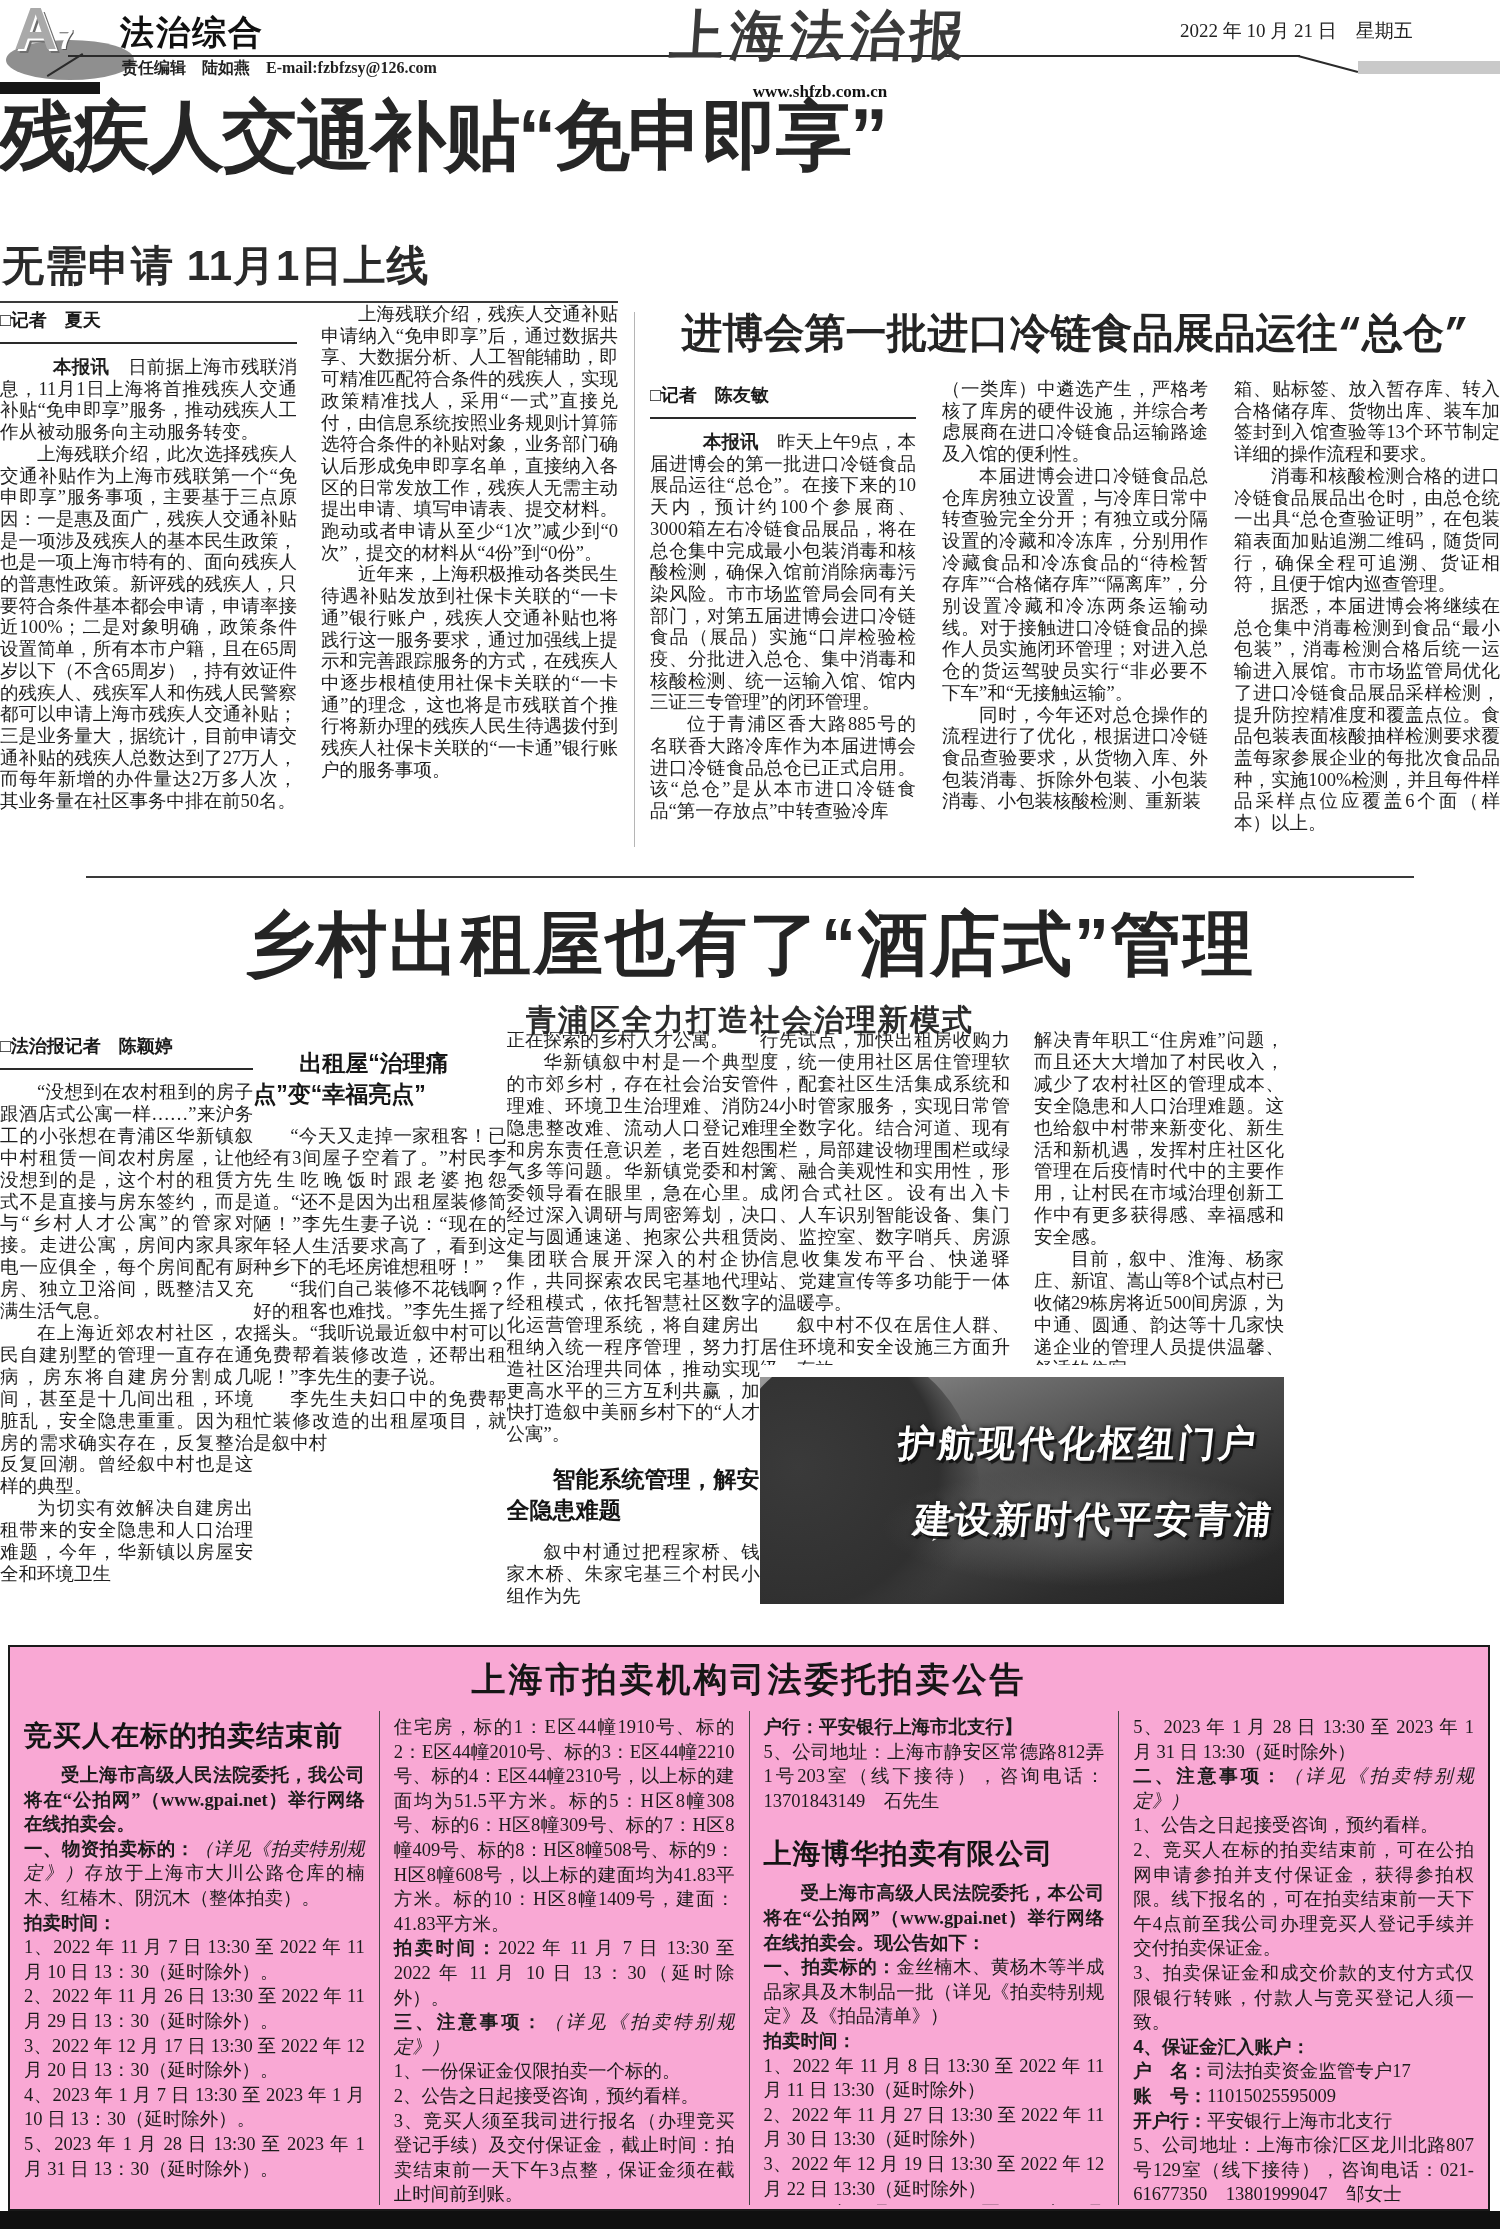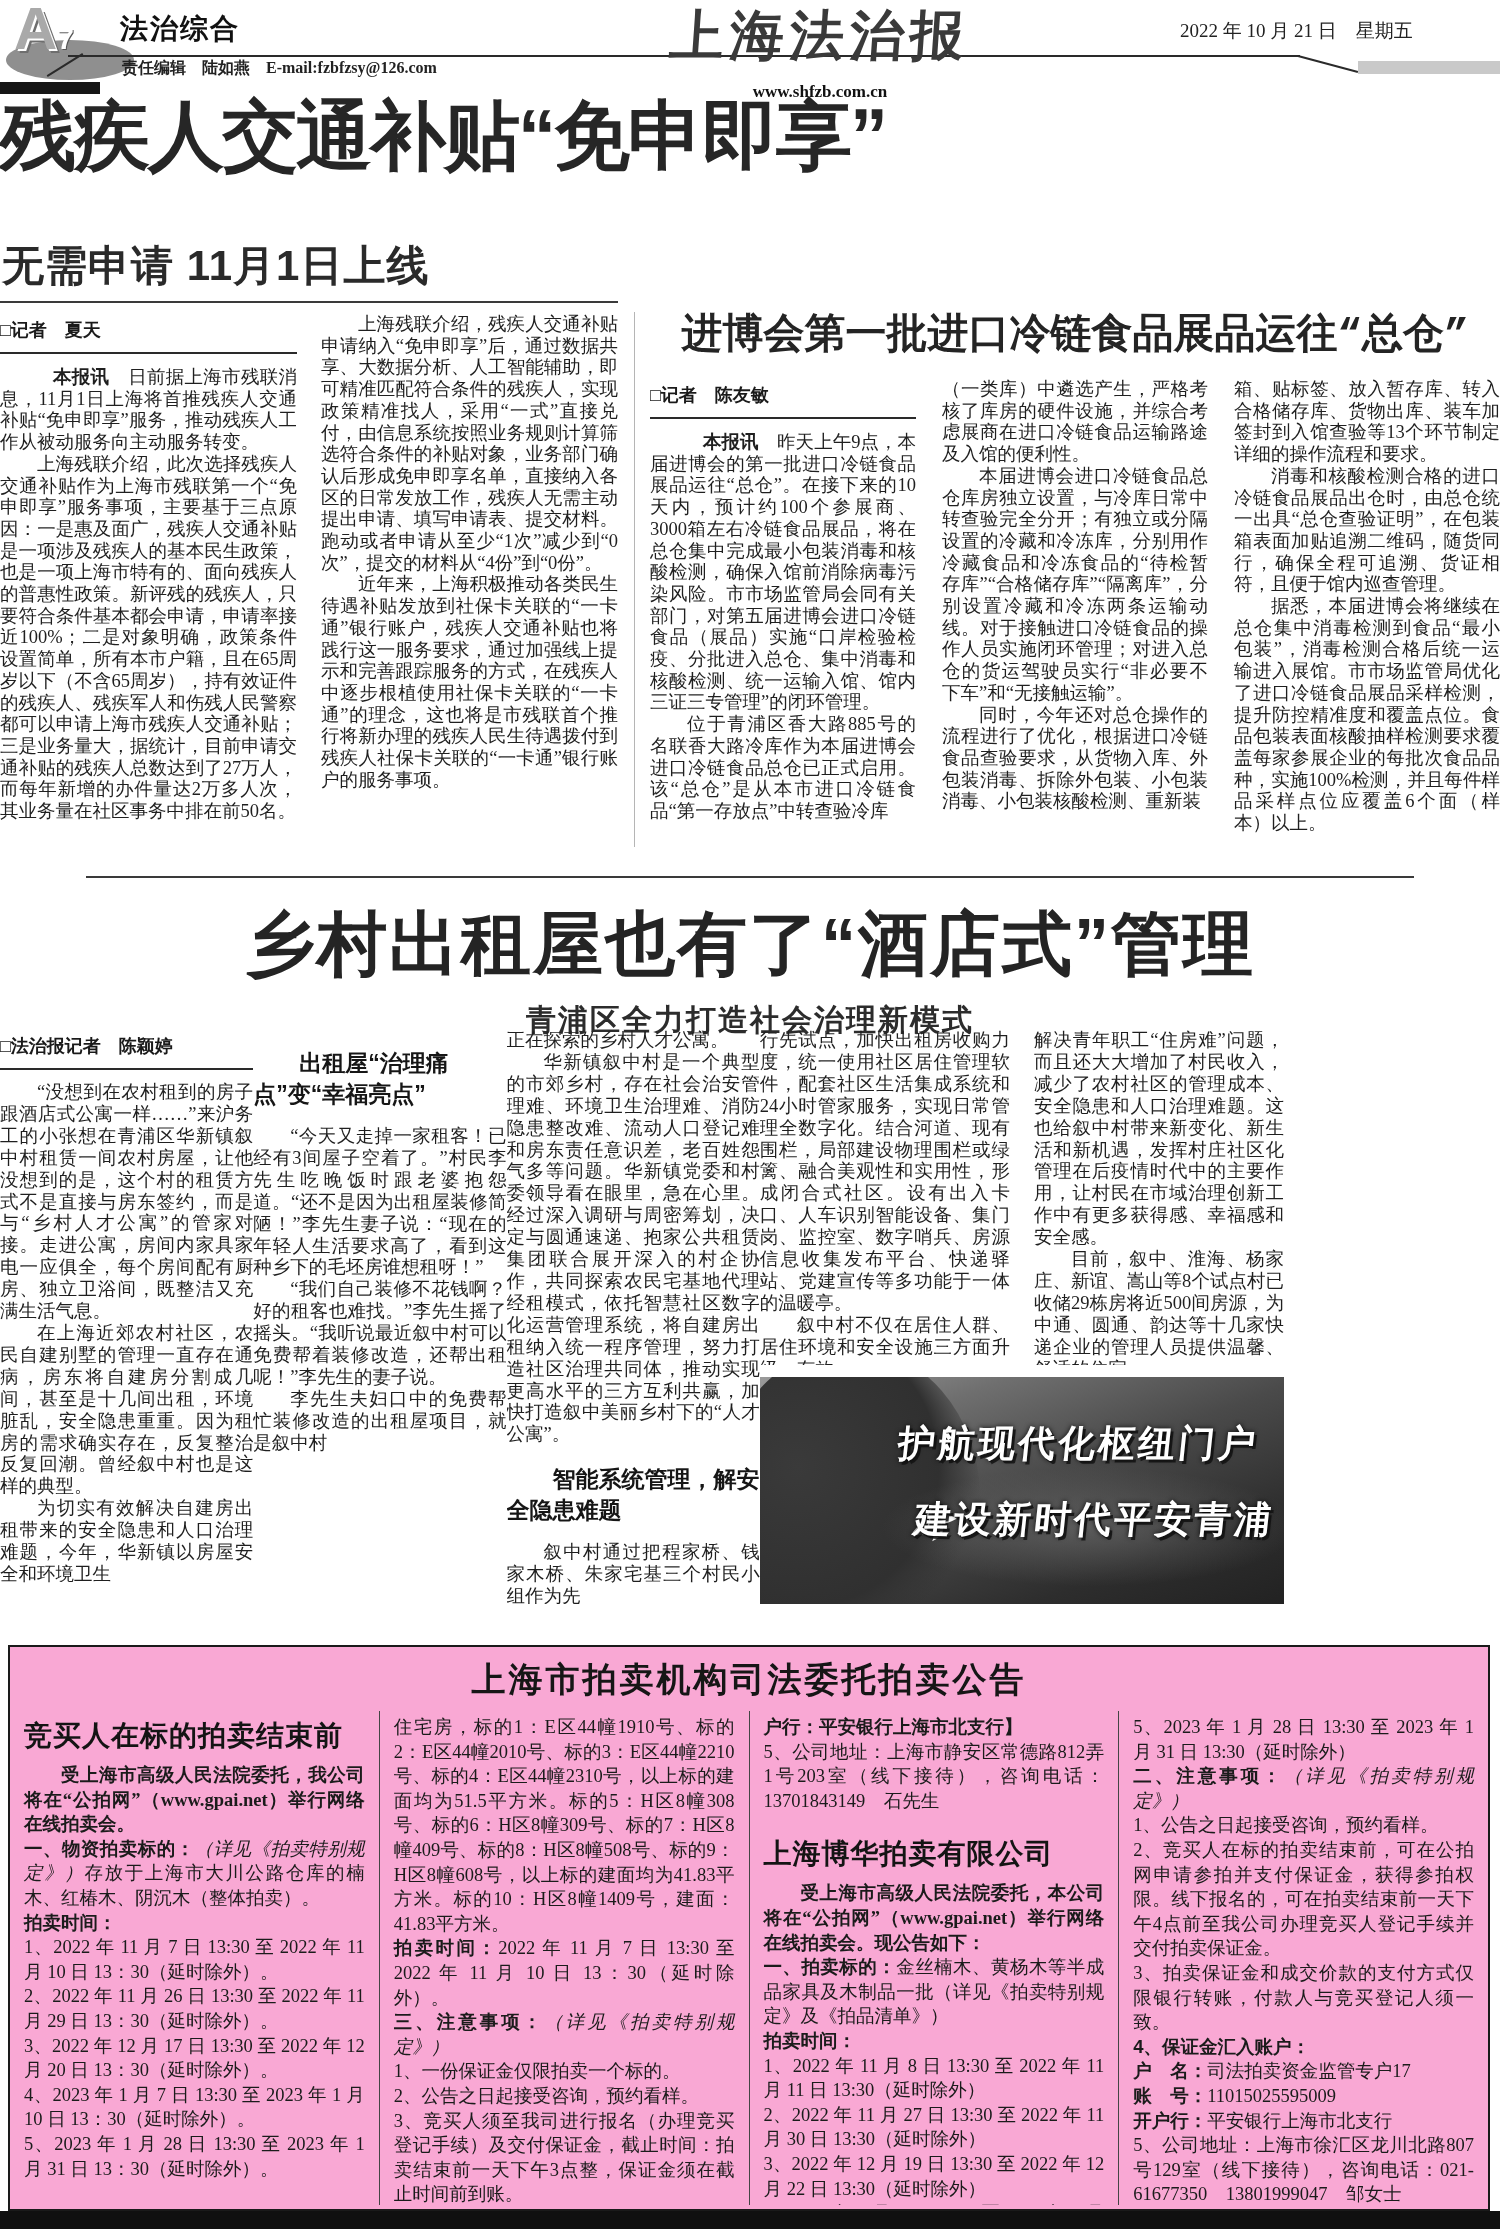--- a/index.html
+++ b/index.html
@@ -4,39 +4,39 @@
 <style>
   html,body{margin:0;padding:0;background:#e8e8e8;}
   .page{position:relative;width:1500px;height:2229px;background:#ffffff;margin:0 auto;overflow:hidden;
         font-family:"Liberation Serif","DejaVu Serif",serif;color:#1f1f1f;}
   
   .badge-ellipse{position:absolute;left:6px;top:40px;width:128px;height:40px;background:#8f8f8f;border-radius:50%;}
   .badge-text{position:absolute;left:14px;top:-6px;font-family:"Liberation Sans","DejaVu Sans",sans-serif;
         font-weight:900;font-size:60px;color:#a9a9a9;text-shadow:2px 2px 0 #ffffff,4px 4px 0 #6e6e6e;}
   .badge-7{font-size:30px;color:#ffffff;text-shadow:1px 1px 0 #555;}
   .section-name{position:absolute;left:120px;top:10px;font-family:"Liberation Sans","DejaVu Sans",sans-serif;
-        font-weight:900;font-size:28px;color:#111;letter-spacing:2px;}
+        font-weight:900;font-size:34px;color:#111;letter-spacing:2px;}
   .editor-line{position:absolute;left:122px;top:58px;font-size:16px;font-weight:700;color:#222;}
   .hdr-rule{position:absolute;left:68px;top:55px;width:1232px;height:2px;background:#2a2a2a;}
   .hdr-rule-diag1{position:absolute;left:44px;top:64px;width:42px;height:2px;background:#2a2a2a;transform:rotate(-32deg);}
   .hdr-rule-diag2{position:absolute;left:1298px;top:55px;width:62px;height:2px;background:#2a2a2a;transform:rotate(15deg);transform-origin:left center;}
   .hdr-graybar{position:absolute;left:1358px;top:61px;width:142px;height:13px;background:#c9c9c9;}
   .masthead{position:absolute;left:560px;top:0px;width:520px;text-align:center;
         font-family:"Liberation Serif","DejaVu Serif",serif;font-weight:900;font-size:54px;color:#3a3a3a;
         letter-spacing:6px;transform:skewX(-4deg);}
   .website{position:absolute;left:560px;top:60px;width:520px;text-align:center;font-weight:700;font-size:17px;color:#111;margin-top:22px;}
   .issue-date{position:absolute;left:1180px;top:18px;width:315px;font-size:19px;color:#222;}
   .black-tick{position:absolute;left:0;top:82px;width:100px;height:12px;background:#161616;}
   
   .a1-headline{position:absolute;left:0px;top:88px;width:960px;font-family:"Liberation Sans","DejaVu Sans",sans-serif;
         font-weight:900;font-size:76px;line-height:96px;color:#262626;letter-spacing:-2px;white-space:nowrap;}
   .a1-subhead{position:absolute;left:2px;top:238px;font-family:"Liberation Sans","DejaVu Sans",sans-serif;
         font-weight:700;font-size:42px;color:#2a2a2a;letter-spacing:1px;}
   .a1-subrule{position:absolute;left:0;top:301px;width:618px;height:2px;background:#3a3a3a;}
-  .a1-body{position:absolute;left:0;top:314px;width:618px;height:540px;display:flex;gap:24px;overflow:hidden;}
+  .a1-body{position:absolute;left:0;top:304px;width:618px;height:540px;display:flex;gap:24px;overflow:hidden;}
   .newscol{flex:1;overflow:hidden;}
   .byline{font-family:"Liberation Sans","DejaVu Sans",sans-serif;font-weight:700;font-size:18px;color:#1a1a1a;
         border-bottom:2px solid #2a2a2a;padding:4px 0 10px 0;margin-bottom:12px;}
   .newscol p{margin:0;font-size:18.5px;line-height:21.7px;text-align:justify;text-indent:2em;color:#1f1f1f;}
   .newscol p.cont{text-indent:0;}
   .lede{font-family:"Liberation Sans","DejaVu Sans",sans-serif;font-weight:700;margin-left:16px;}
   .vsep-a12{position:absolute;left:634px;top:312px;width:1px;height:535px;background:#b5b5b5;}
   
   .a2{position:absolute;left:650px;top:300px;width:850px;}
   .a2-headline{font-family:Liberation Mono, monospace;font-weight:900;font-size:41px;

